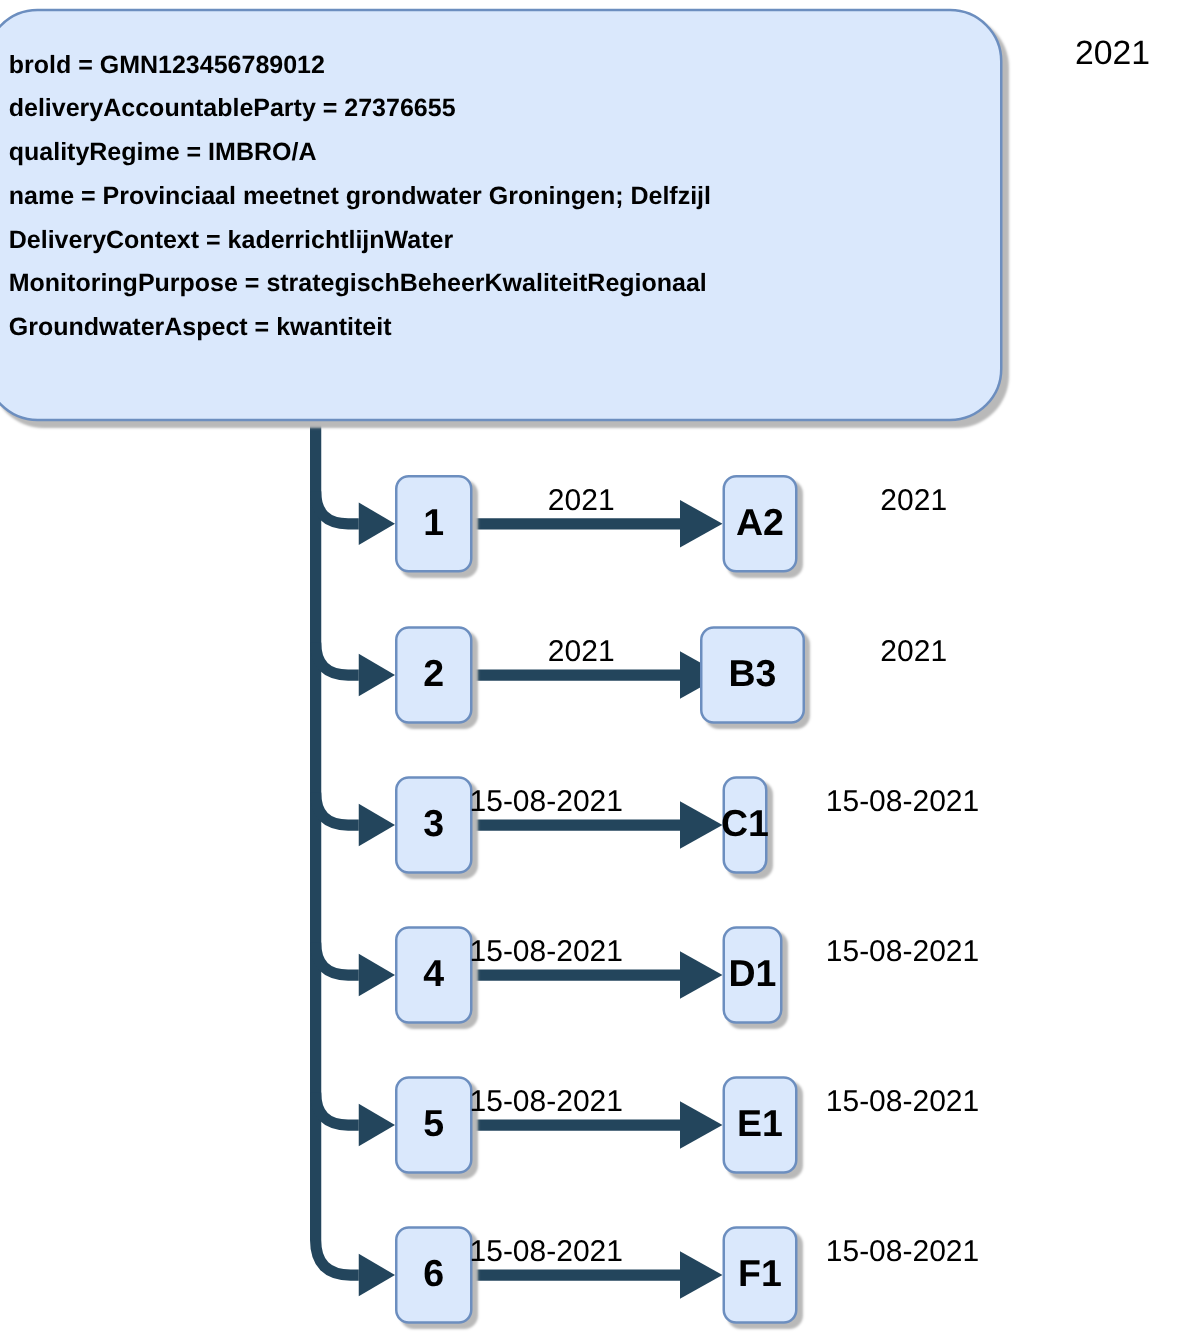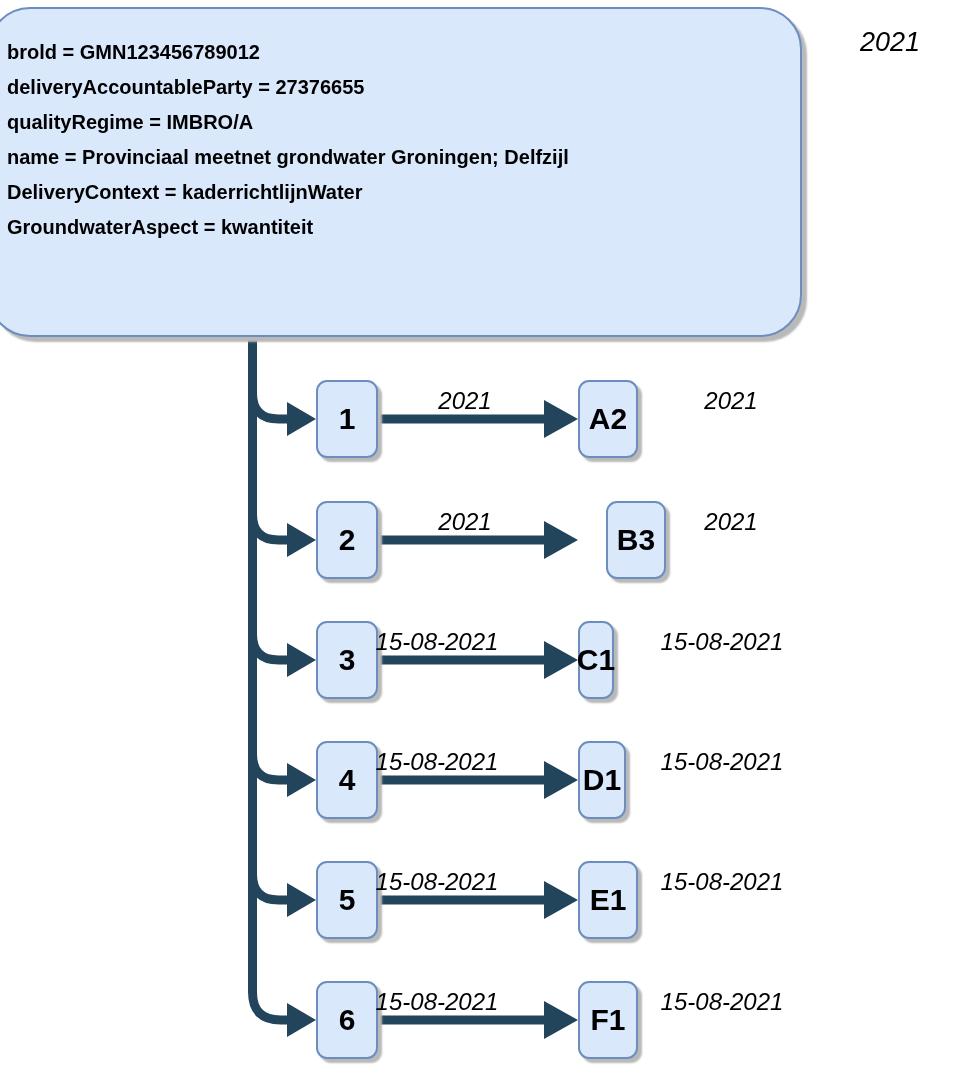--- a/index.html
+++ b/index.html
@@ -10,21 +10,21 @@
   svg.connectors { position:absolute; left:0; top:0; width:960px; height:1068px; }
 
   .gmn-box {
     position:absolute; left:-12px; top:7px; width:814px; height:330px;
     box-sizing:border-box; background:var(--node-fill); border:2px solid var(--node-border);
     border-radius:42px; box-shadow:5px 5px 2px var(--shadow);
     padding:26px 6px 0 17px;
   }
   .gmn-line { font-weight:bold; font-size:20px; line-height:35px; white-space:nowrap; }
 
-  .date-label { position:absolute; text-align:center; white-space:nowrap;font-style:italic; }
+  .date-label { position:absolute; text-align:center; white-space:nowrap; }
   .top-date  { font-size:27px; line-height:32px; }
   .row-label { font-size:24px; line-height:26px; }
 
   .node {
     position:absolute; box-sizing:border-box; background:var(--node-fill);
     border:2px solid var(--node-border); border-radius:11px;
     box-shadow:4px 4px 2px var(--shadow);
     display:flex; align-items:center; justify-content:center;
     font-weight:bold; font-size:30px;
   }
@@ -60,32 +60,33 @@
       <path d="M 378 1020 L 546 1020" stroke="#23455c" stroke-width="9" fill="none"></path>
       <polygon points="544,1001 578,1020 544,1039" fill="#23455c"></polygon>
     </svg>
 
   <div class="gmn-box">
     <div class="gmn-line">brold = GMN123456789012</div>
     <div class="gmn-line">deliveryAccountableParty = 27376655</div>
     <div class="gmn-line">qualityRegime = IMBRO/A</div>
     <div class="gmn-line">name = Provinciaal meetnet grondwater Groningen; Delfzijl</div>
     <div class="gmn-line">DeliveryContext = kaderrichtlijnWater</div>
+    <div class="gmn-line">MonitoringPurpose = strategischBeheerKwaliteitRegionaal</div>
     <div class="gmn-line">GroundwaterAspect = kwantiteit</div>
   </div>
 
   <div class="date-label top-date" style="left:830px; top:26px; width:120px;">2021</div>
 
   <div id="rows-layer">
       <div class="node" style="left: 316px; top: 380px; width: 62px; height: 78px;">1</div>
       <div class="node" style="left: 578px; top: 380px; width: 60px; height: 78px;">A2</div>
       <div class="date-label row-label" style="left: 375px; top: 388px; width: 180px;">2021</div>
       <div class="date-label row-label" style="left: 641px; top: 388px; width: 180px;">2021</div>
       <div class="node" style="left: 316px; top: 501px; width: 62px; height: 78px;">2</div>
-      <div class="node" style="left: 606px; top: 501px; width: 60px; height: 78px;">B3</div>
+      <div class="node" style="left: 560px; top: 501px; width: 84px; height: 78px;">B3</div>
       <div class="date-label row-label" style="left: 375px; top: 509px; width: 180px;">2021</div>
       <div class="date-label row-label" style="left: 641px; top: 509px; width: 180px;">2021</div>
       <div class="node" style="left: 316px; top: 621px; width: 62px; height: 78px;">3</div>
       <div class="node" style="left: 578px; top: 621px; width: 36px; height: 78px;">C1</div>
       <div class="date-label row-label" style="left: 347px; top: 629px; width: 180px;">15-08-2021</div>
       <div class="date-label row-label" style="left: 632px; top: 629px; width: 180px;">15-08-2021</div>
       <div class="node" style="left: 316px; top: 741px; width: 62px; height: 78px;">4</div>
       <div class="node" style="left: 578px; top: 741px; width: 48px; height: 78px;">D1</div>
       <div class="date-label row-label" style="left: 347px; top: 749px; width: 180px;">15-08-2021</div>
       <div class="date-label row-label" style="left: 632px; top: 749px; width: 180px;">15-08-2021</div>

